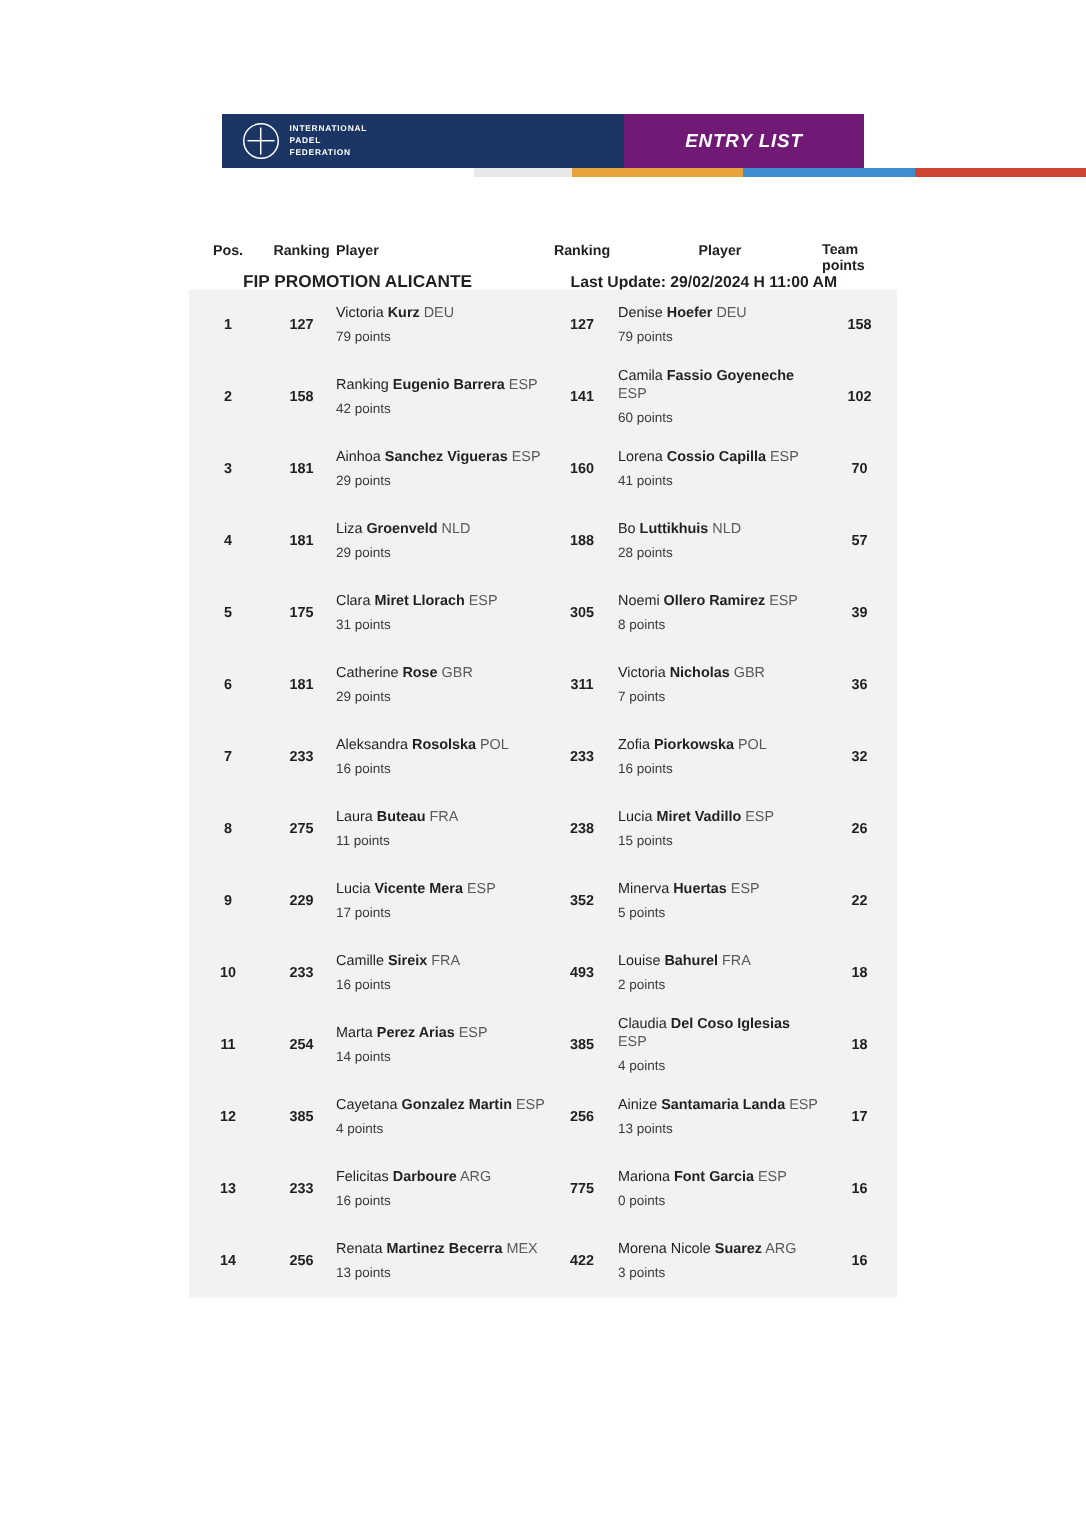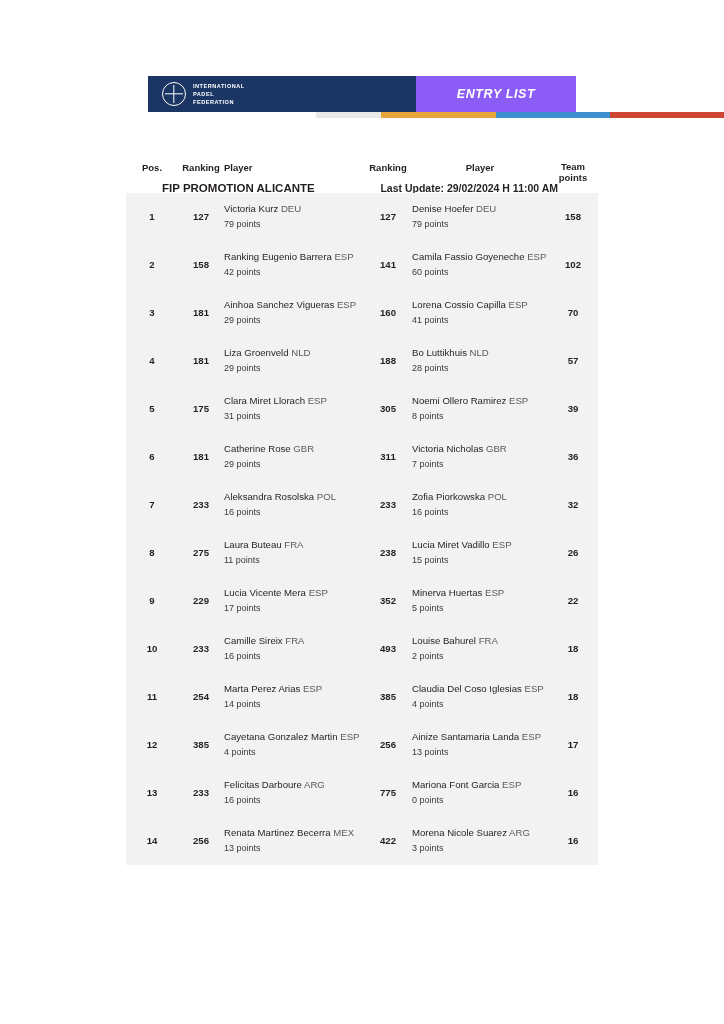--- a/index.html
+++ b/index.html
@@ -39,21 +39,21 @@
     display: flex;
     align-items: center;
     padding-left: 14px;
     box-sizing: border-box;
   }
   .banner-right {
     position: absolute;
     left: 268px; top: 0;
     width: 160px;
     height: 36px;
-    background: #8b5cf6;
+    background: #701a75;
     display: flex;
     align-items: center;
     justify-content: center;
   }
   .banner-right::after {
     content: "";
     position: absolute;
     right: -0px;
     top: 0;
     width: 0;
@@ -161,21 +161,21 @@
     font-weight: bold;
     color: #231f20;
     padding: 4px 0 9px 0;
     vertical-align: top;
   }
   .col-pos    { width: 52px;  text-align: center; }
   .col-rank1  { width: 46px;  text-align: center; }
   .col-play1  { width: 140px; text-align: left; }
   .col-rank2  { width: 48px;  text-align: center; }
   .col-play2  { width: 136px; text-align: left; }
-  .col-team   { width: 50px;  text-align: center; }
+  .col-team   { width: 50px;  text-align: left; }
 
   th.col-play1 { padding-left: 6px; }
   th.col-play2 { text-align: center; }
   th.col-team  { line-height: 1.15; }
 
   table.entry td {
     font-size: 9.6px;
     vertical-align: middle;
     padding: 0;
   }
@@ -203,21 +203,21 @@
   .player-cell {
     padding-left: 6px;
     padding-right: 4px;
     line-height: 1.28;
   }
   .player-name {
     font-size: 9.6px;
     color: #231f20;
   }
   .player-name b {
-    font-weight: normal;
+    font-weight: bold;
   }
   .player-points {
     font-size: 9px;
     color: #3a3a3a;
     margin-top: 4px;
   }
   .nation {
     color: #5a5a5a;
   }
 </style>

